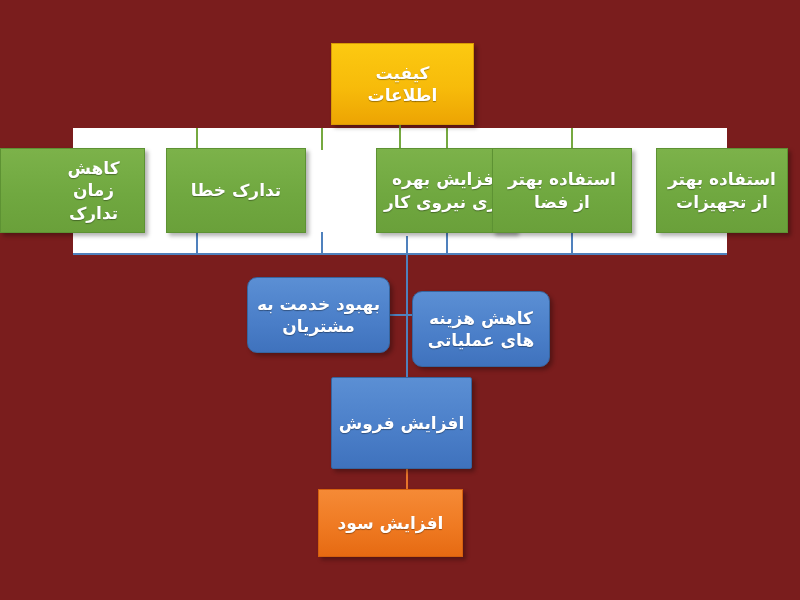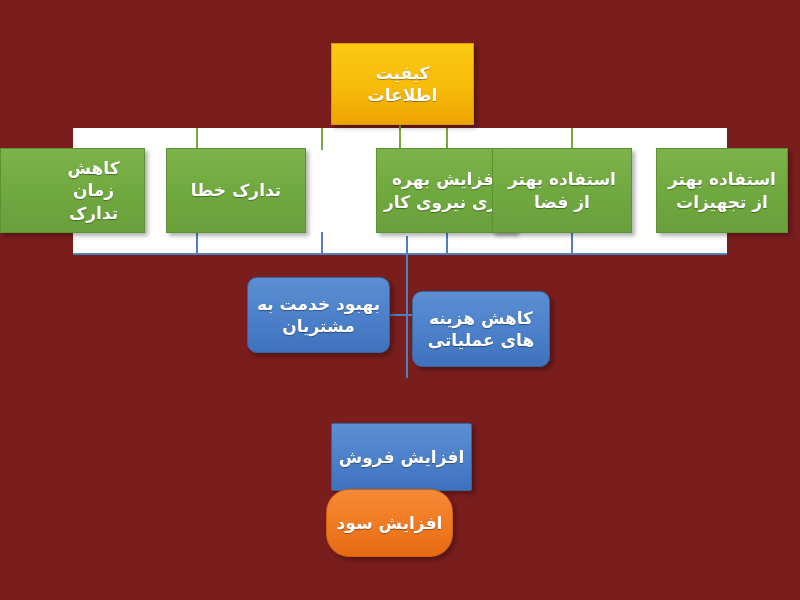--- a/index.html
+++ b/index.html
@@ -134,21 +134,21 @@
   </div>
 
   <div class="node blue" style="left:247px; top:277px; width:143px; height:76px;">
     <span class="label">بهبود خدمت به مشتریان</span>
   </div>
 
   <div class="node blue" style="left:412px; top:291px; width:138px; height:76px;">
     <span class="label">کاهش هزینه های عملیاتی</span>
   </div>
 
-  <div class="node blue sharp" style="left:331px; top:377px; width:141px; height:68px;margin-top:46px;">
+  <div class="node blue sharp" style="left:331px; top:377px; width:141px; height:92px;">
     <span class="label">افزایش فروش</span>
   </div>
 
-  <div class="node orange" style="left:326px; top:489px; width:127px; height:68px;border-radius:23px;">
+  <div class="node orange" style="left:318px; top:489px; width:145px; height:68px;">
     <span class="label">افزایش سود</span>
   </div>
 
 </div>
 
 </body></html>

